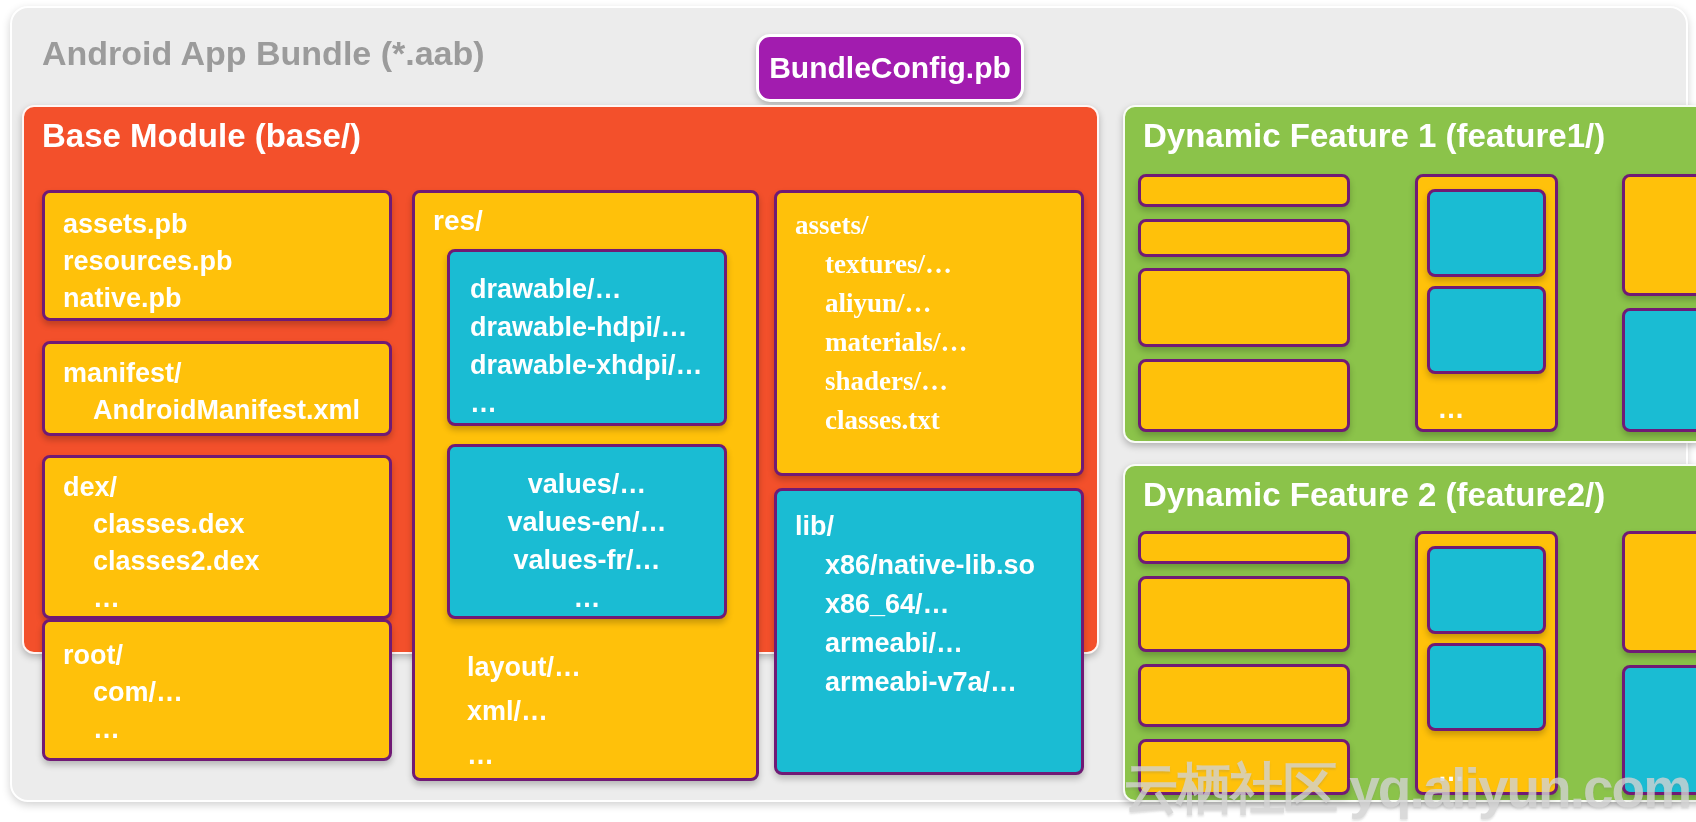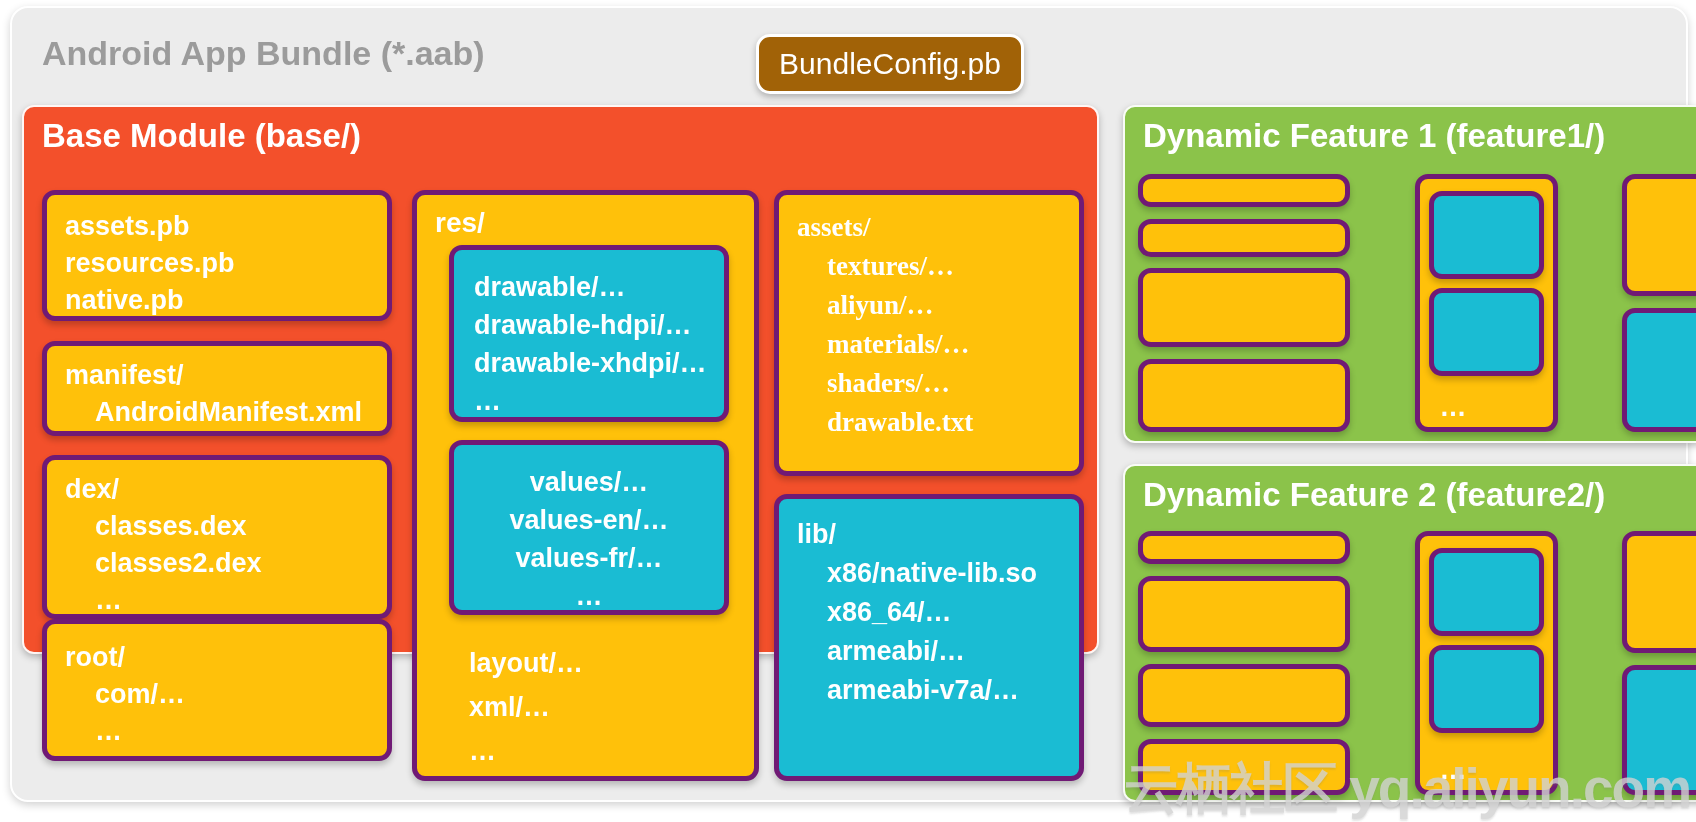--- a/index.html
+++ b/index.html
@@ -15,72 +15,72 @@
     background: #ECECEC;
     border: 2px solid #ffffff;
     border-radius: 18px;
     box-shadow: 0 3px 8px rgba(0,0,0,0.18);
   }
   .hdr-title {
     position: absolute; left: 30px; top: 26px;
     font-size: 34px; font-weight: bold; color: #9B9B9B;
   }
   .badge {
-    position: absolute; left: 744px; top: 26px; width: 268px; height: 60px;
-    background: #a16207;
+    position: absolute; left: 744px; top: 26px; width: 268px; height: 68px;
+    background: #a21caf;
     border: 3px solid #ffffff; border-radius: 14px;
     box-shadow: 0 3px 6px rgba(0,0,0,0.25);
     display: flex; align-items: center; justify-content: center;
-    color: #ffffff; font-size: 30px; font-weight: normal;
+    color: #ffffff; font-size: 30px; font-weight: bold;
   }
   .panel {
     position: absolute;
     border: 2px solid rgba(255,255,255,0.95);
     border-radius: 12px;
     box-shadow: 0 3px 7px rgba(0,0,0,0.25);
   }
   .base { left: 10px; top: 97px; width: 1077px; height: 549px; background: #F3502B; }
   .df   { left: 1111px; width: 664px; height: 338px; background: #8BC34A; }
   .df1  { top: 97px; }
   .df2  { top: 456px; }
   .panel-title {
     position: absolute; left: 18px; top: 10px;
     color: #ffffff; font-size: 33px; font-weight: bold; white-space: nowrap;
   }
   
   .obox, .cbox {
-    border: 5px solid #701a75; border-radius: 13px;
+    border: 3px solid #701a75; border-radius: 8px;
     box-shadow: 0 4px 6px rgba(0,0,0,0.22);
     color: #ffffff; font-size: 27px; font-weight: bold;
   }
   .obox { background: #FFC10A; }
   .cbox { background: #1ABCD3; }
   .ln { line-height: 37px; white-space: nowrap; }
   .ind { padding-left: 30px; }
   
   .bcol { position: absolute; top: 83px; }
   .bcol1 { left: 18px;  width: 350px; }
   .bcol2 { left: 388px; width: 347px; }
   .bcol3 { left: 750px; width: 310px; }
   .bcol1 .obox { padding: 11px 18px; }
   .b1 { height: 131px; margin-bottom: 20px; padding-top: 13px !important; }
   .b2 { height: 95px;  margin-bottom: 19px; }
   .b3 { height: 164px; }
   .b4 { height: 142px; padding-top: 15px !important; }
   .resbox { height: 591px; padding: 8px 18px 0 18px; }
-  .res-label { font-size: 28px; font-weight: bold; line-height: 40px; margin-bottom: 2px; }
+  .res-label { font-size: 28px; font-weight: bold; line-height: 40px; margin-bottom: 8px; }
   .resbox .cbox { margin-left: 14px; width: 280px; padding: 18px 20px; }
   .resbox .cbox .ln { line-height: 38px; }
   .rc1 { height: 177px; margin-bottom: 18px; }
   .rc2 { height: 175px; text-align: center; }
   .res-tail { margin: 26px 0 0 34px; }
   .res-tail .ln { line-height: 44px; }
   .assetsbox { height: 286px; padding: 13px 18px; font-family: Liberation Serif, serif; }
   .assetsbox .ln, .libbox .ln { line-height: 39px; }
-  .libbox { height: 287px; margin-top: 18px; padding: 16px 18px; }
+  .libbox { height: 287px; margin-top: 12px; padding: 16px 18px; }
   
   .dfc {
     position: absolute; left: 13px; right: 15px; top: 67px; bottom: 9px;
     display: flex; justify-content: space-between;
   }
   .df2 .dfc { top: 65px; bottom: 5px; }
   .dcolA { width: 212px; display: flex; flex-direction: column; justify-content: space-between; }
   .dcolB { width: 143px; position: relative; padding: 12px 9px; }
   .dcolC { width: 148px; display: flex; flex-direction: column; justify-content: space-between; }
   .dcolB .cbox { width: 100%; margin-bottom: 9px; }
@@ -162,21 +162,21 @@
       </div>
     </div>
 
     <div class="bcol bcol3">
       <div class="obox assetsbox">
         <div class="ln">assets/</div>
         <div class="ln ind">textures/…</div>
         <div class="ln ind">aliyun/…</div>
         <div class="ln ind">materials/…</div>
         <div class="ln ind">shaders/…</div>
-        <div class="ln ind">drawable.txt</div>
+        <div class="ln ind">classes.txt</div>
       </div>
       <div class="cbox libbox">
         <div class="ln">lib/</div>
         <div class="ln ind">x86/native-lib.so</div>
         <div class="ln ind">x86_64/…</div>
         <div class="ln ind">armeabi/…</div>
         <div class="ln ind">armeabi-v7a/…</div>
       </div>
     </div>
   </div>

